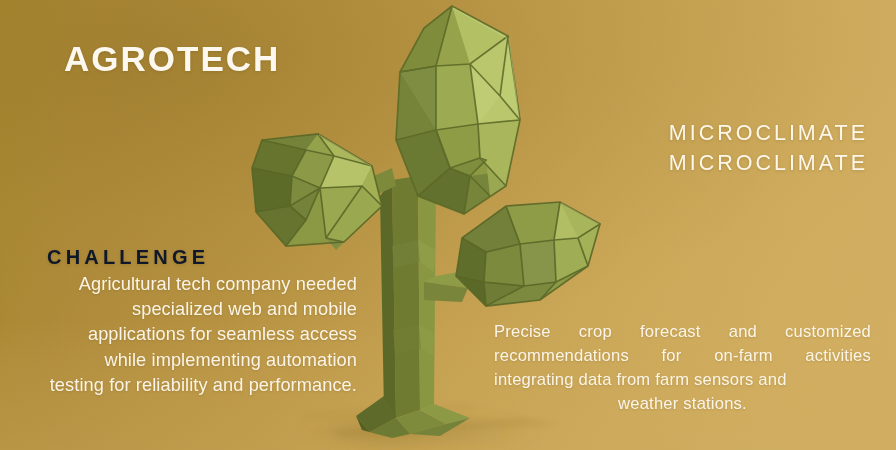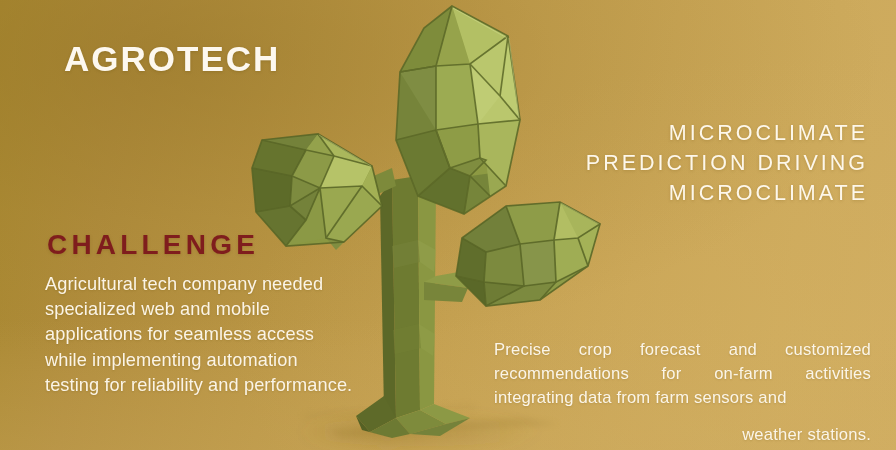--- a/index.html
+++ b/index.html
@@ -89,58 +89,58 @@
     line-height: 30px;
     color: #fdf7ea;
     text-shadow: 0 1px 3px rgba(110,85,20,0.25);
     margin-top: 20px;
   }
   .headline div { white-space: nowrap; }
 
   .challenge-title {
     position: absolute;
     left: 47px;
-    top: 227px;
-    font-size: 28px;
+    top: 245px;
+    font-size: 20px;
     font-weight: 600;
     letter-spacing: 4.2px;
-    color: #7f1d1d;
+    color: #0f172a;
     line-height: 1.25;
     text-shadow: 0 1px 3px rgba(110,85,20,0.28);
   }
   .challenge-body {
     position: absolute;
     left: 45px;
     top: 272px;
     width: 312px;
     font-size: 18.2px;
     font-weight: 400;
     line-height: 25.2px;
     color: #fbf4e6;
     letter-spacing: 0.1px;
     text-shadow: 0 1px 2px rgba(110,85,20,0.22);
+    text-align: right;
   }
 
   .solution-body {
     position: absolute;
     left: 494px;
-    top: 338px;
+    top: 320px;
     width: 377px;
     font-size: 16.6px;
     font-weight: 400;
     line-height: 24px;
     color: #fbf5e8;
     text-align: justify;
     letter-spacing: 0.2px;
     text-shadow: 0 1px 2px rgba(110,85,20,0.20);
   }
   .solution-body .last-line {
     display: block;
-    text-align: right;
-    margin-top: 13px;
+    text-align: center;
   }
 </style>
 </head>
 <body>
 
 <div id="stage">
 
   <div class="bg-base"></div>
   <div class="bg-vignette"></div>
   <div class="bg-floor"></div>
@@ -322,21 +322,20 @@
       <g stroke="#d0db90" stroke-width="0.9" fill="none" opacity="0.4">
         <path d="M561 203 L599 224"></path>
       </g>
     </g>
   </svg>
 
   <div class="brand">AGROTECH</div>
 
   <div class="headline">
     <div>MICROCLIMATE</div>
-    <div>PREDICTION DRIVING</div>
     <div>MICROCLIMATE</div>
   </div>
 
   <div class="challenge-title">CHALLENGE</div>
   <div class="challenge-body">Agricultural tech company needed specialized web and mobile applications for seamless access while implementing automation testing for reliability and performance.</div>
 
   <div class="solution-body">
     <span>Precise crop forecast and customized recommendations for on-farm activities integrating data from farm sensors and</span>
     <span class="last-line">weather stations.</span>
   </div>

